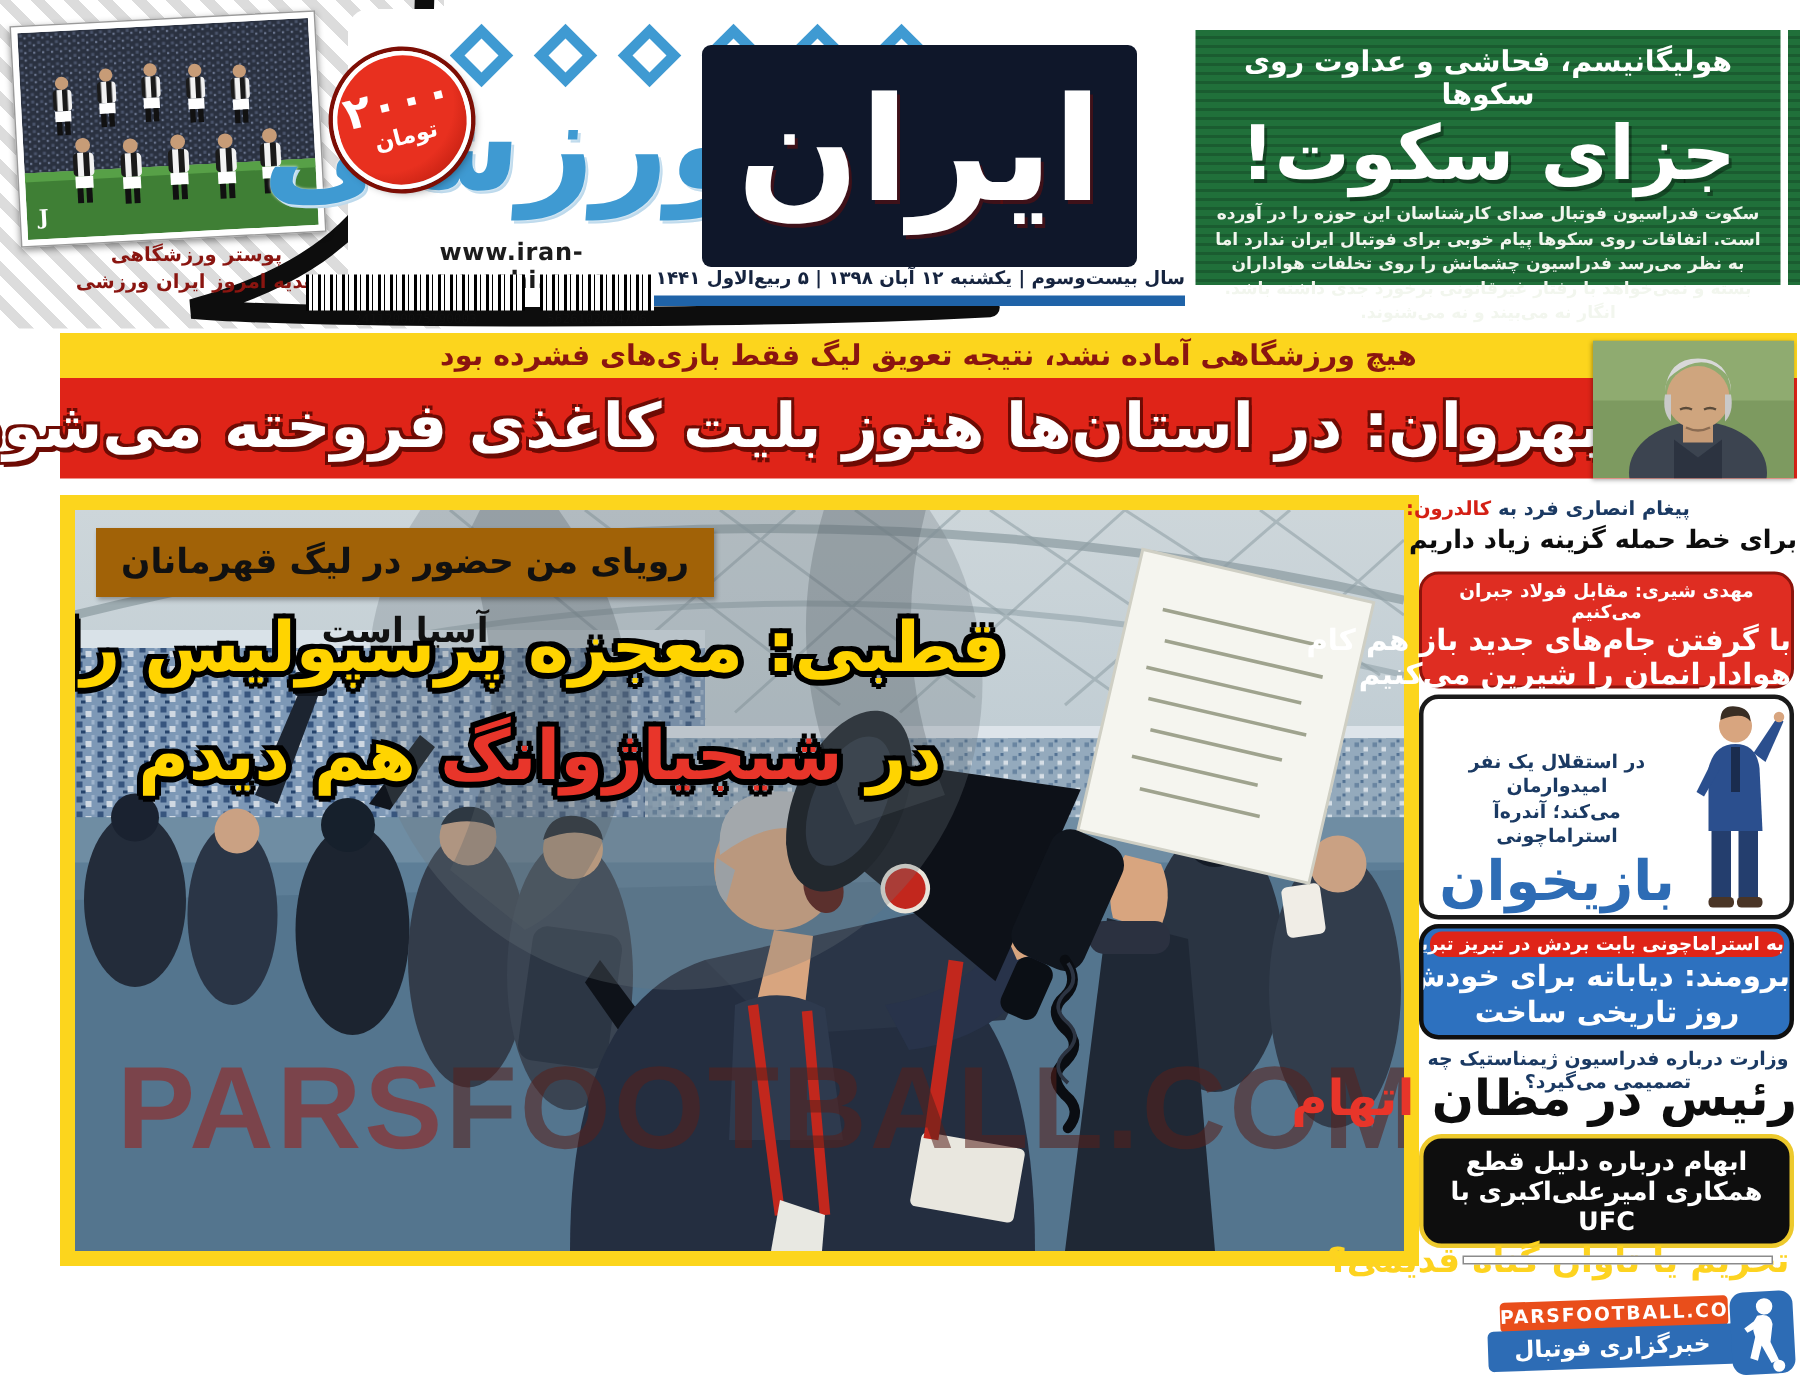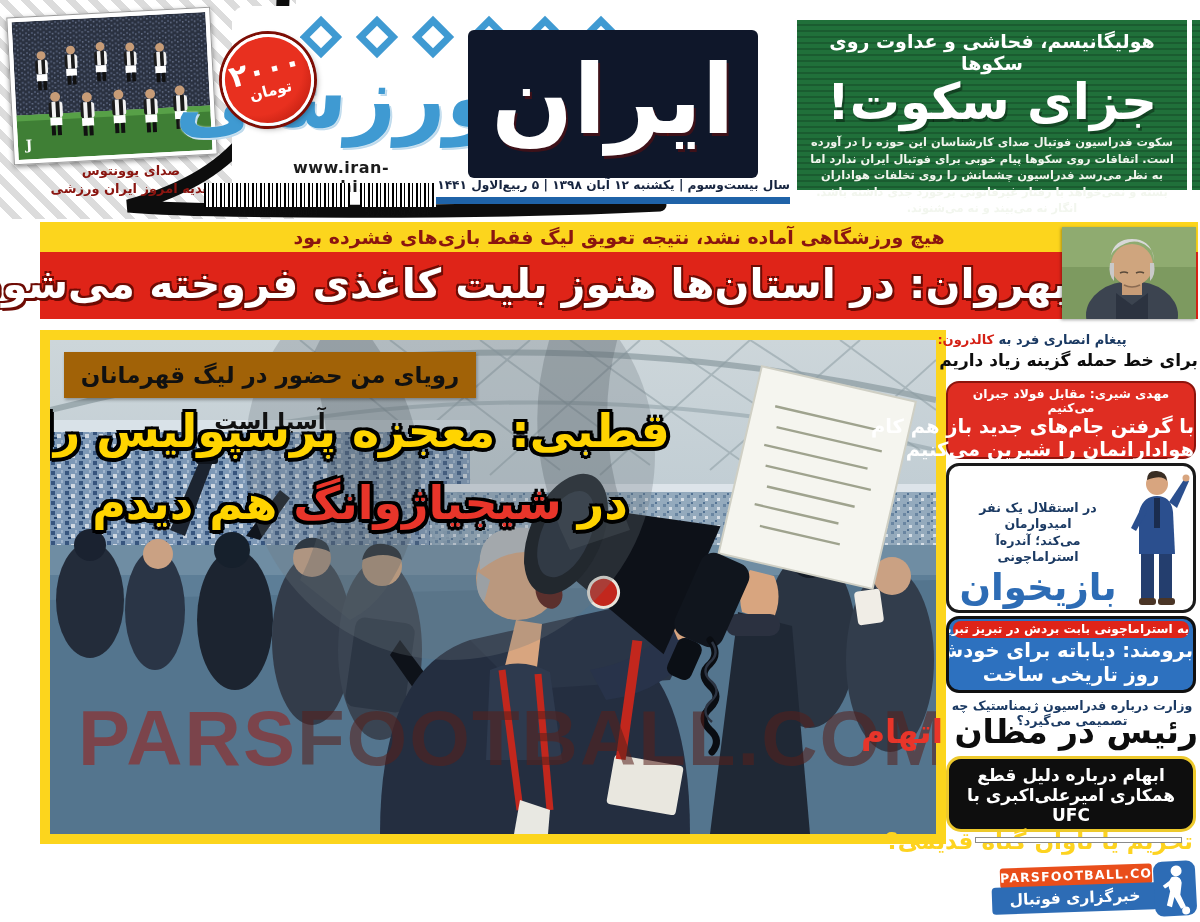--- a/index.html
+++ b/index.html
@@ -236,21 +236,21 @@
       <use href="#jplayer" transform="translate(40,92)"></use>
       <use href="#jplayer" transform="translate(72,94)"></use>
       <use href="#jplayer" transform="translate(104,93)"></use>
       <use href="#jplayer" transform="translate(136,94)"></use>
       <use href="#jplayer" transform="translate(166,92)"></use>
       <text x="8" y="130" fill="#fff" font-size="14" font-weight="bold" font-family="DejaVu Serif, serif">J</text>
     </svg>
   </div>
 
   <div class="abs rtl" id="poster-caption">
-    <div>صدای یوونتوس</div>
+    <div>پوستر ورزشگاهی</div>
     <div>هدیه امروز ایران ورزشی</div>
   </div>
 
   <div class="abs" id="masthead-box"></div>
 
   <svg class="abs" id="diamonds" viewBox="0 0 330 52">
     <g fill="#3f9ad2">
       <rect x="6" y="10" width="30" height="30" transform="rotate(45 21 25)"></rect>
       <rect x="62" y="10" width="30" height="30" transform="rotate(45 77 25)"></rect>
       <rect x="118" y="10" width="30" height="30" transform="rotate(45 133 25)"></rect>

